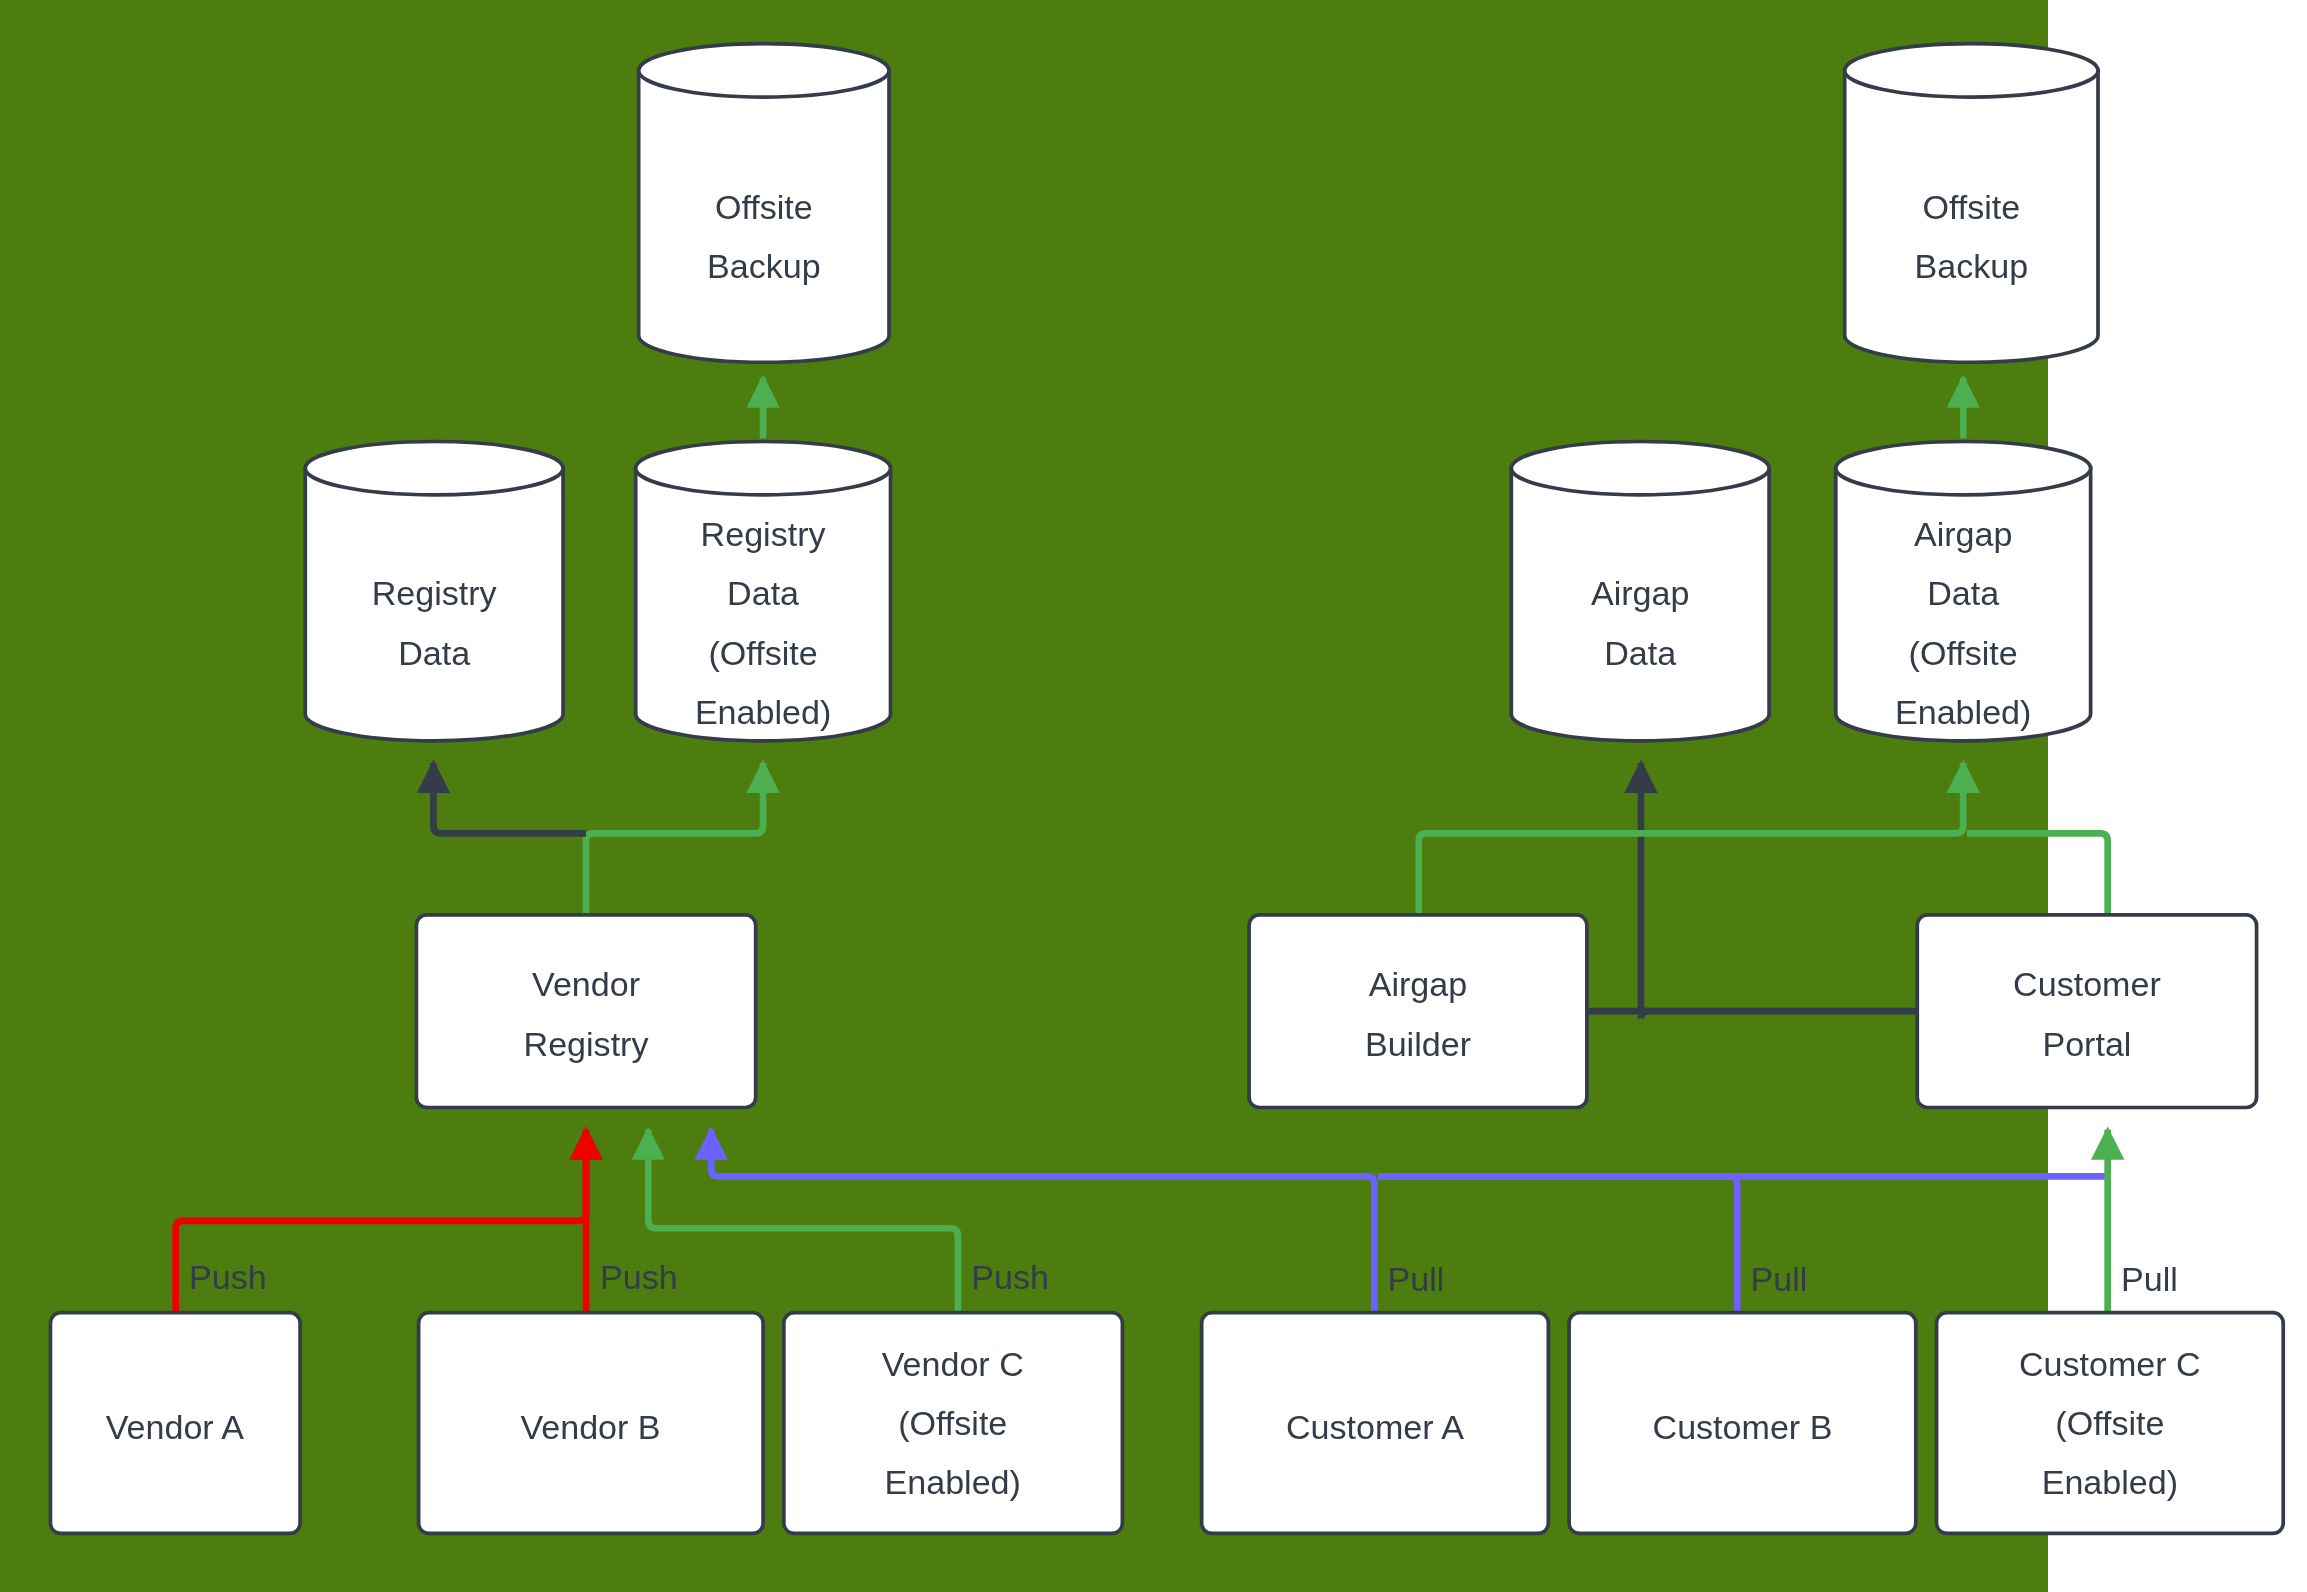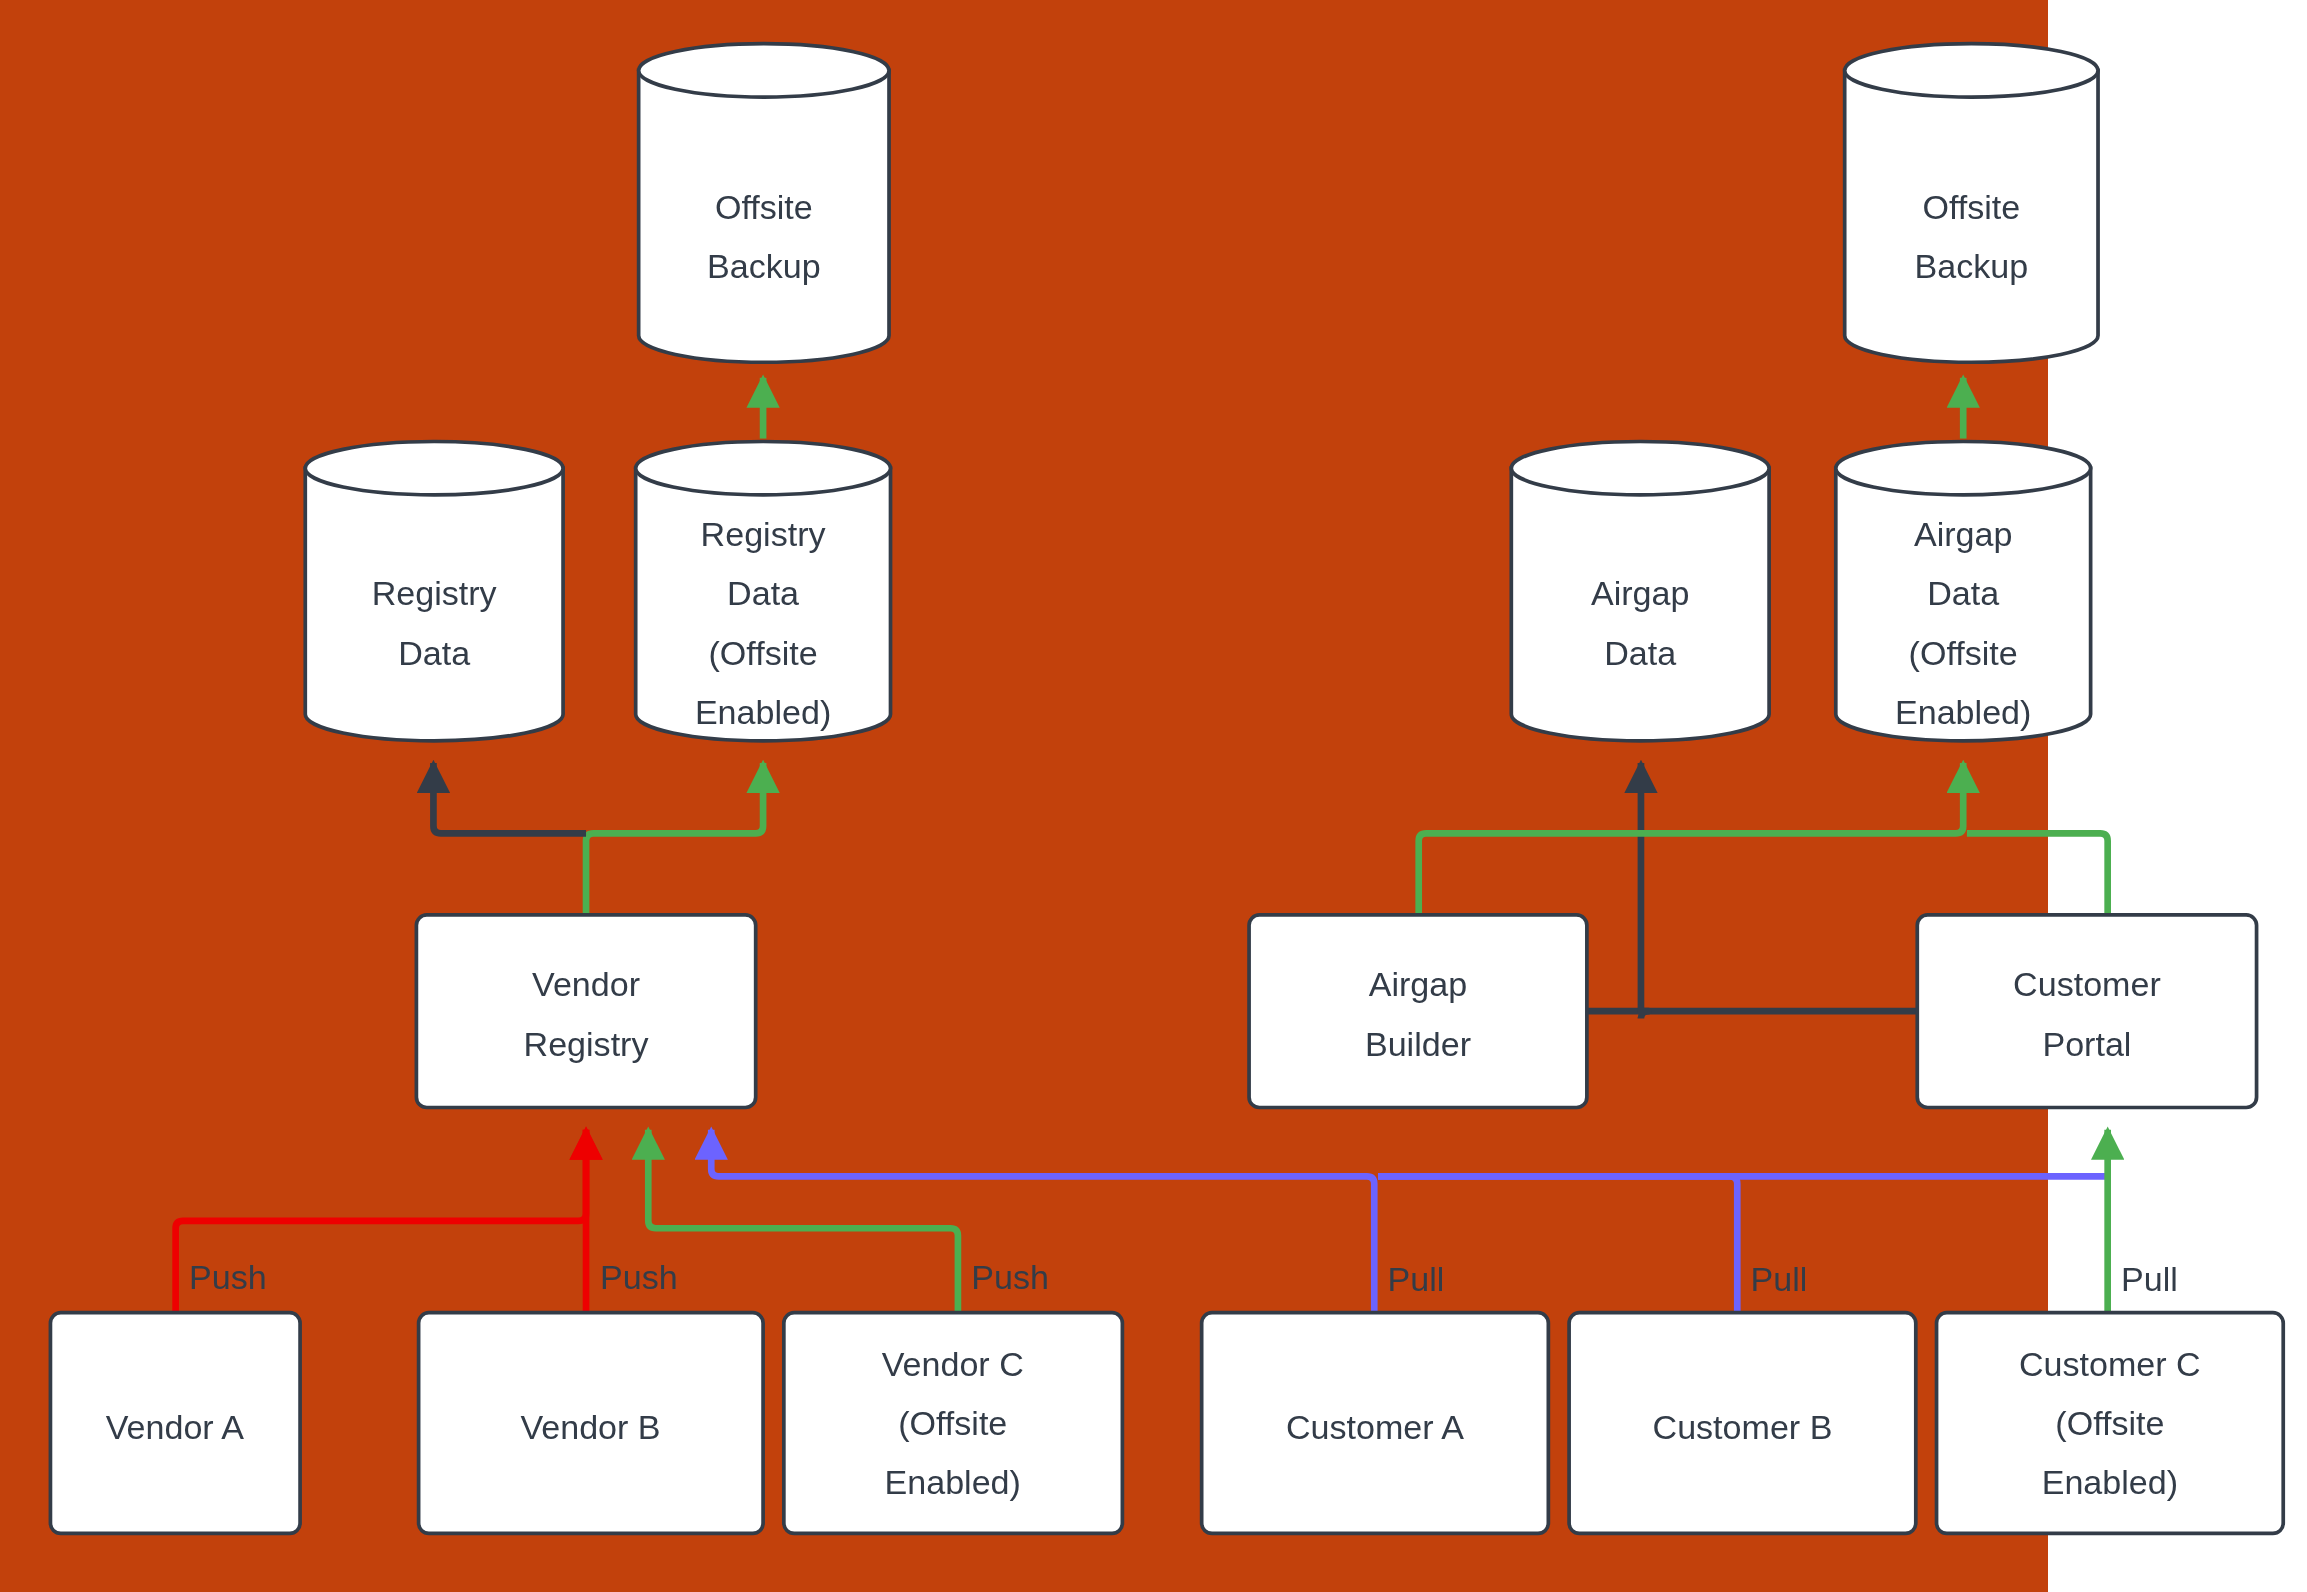--- a/index.html
+++ b/index.html
@@ -4,21 +4,21 @@
 <style>
   html, body {
     margin: 0;
     padding: 0;
     background: #ffffff;
   }
   #canvas {
     position: relative;
     width: 2048px;
     height: 1592px;
-    background: #c2410c;
+    background: #4d7c0f;
     font-family: "Liberation Sans", sans-serif;
   }
   svg#diagram {
     position: absolute;
     left: 0;
     top: 0;
     width: 2307px;
     height: 1592px;
     display: block;
   }

